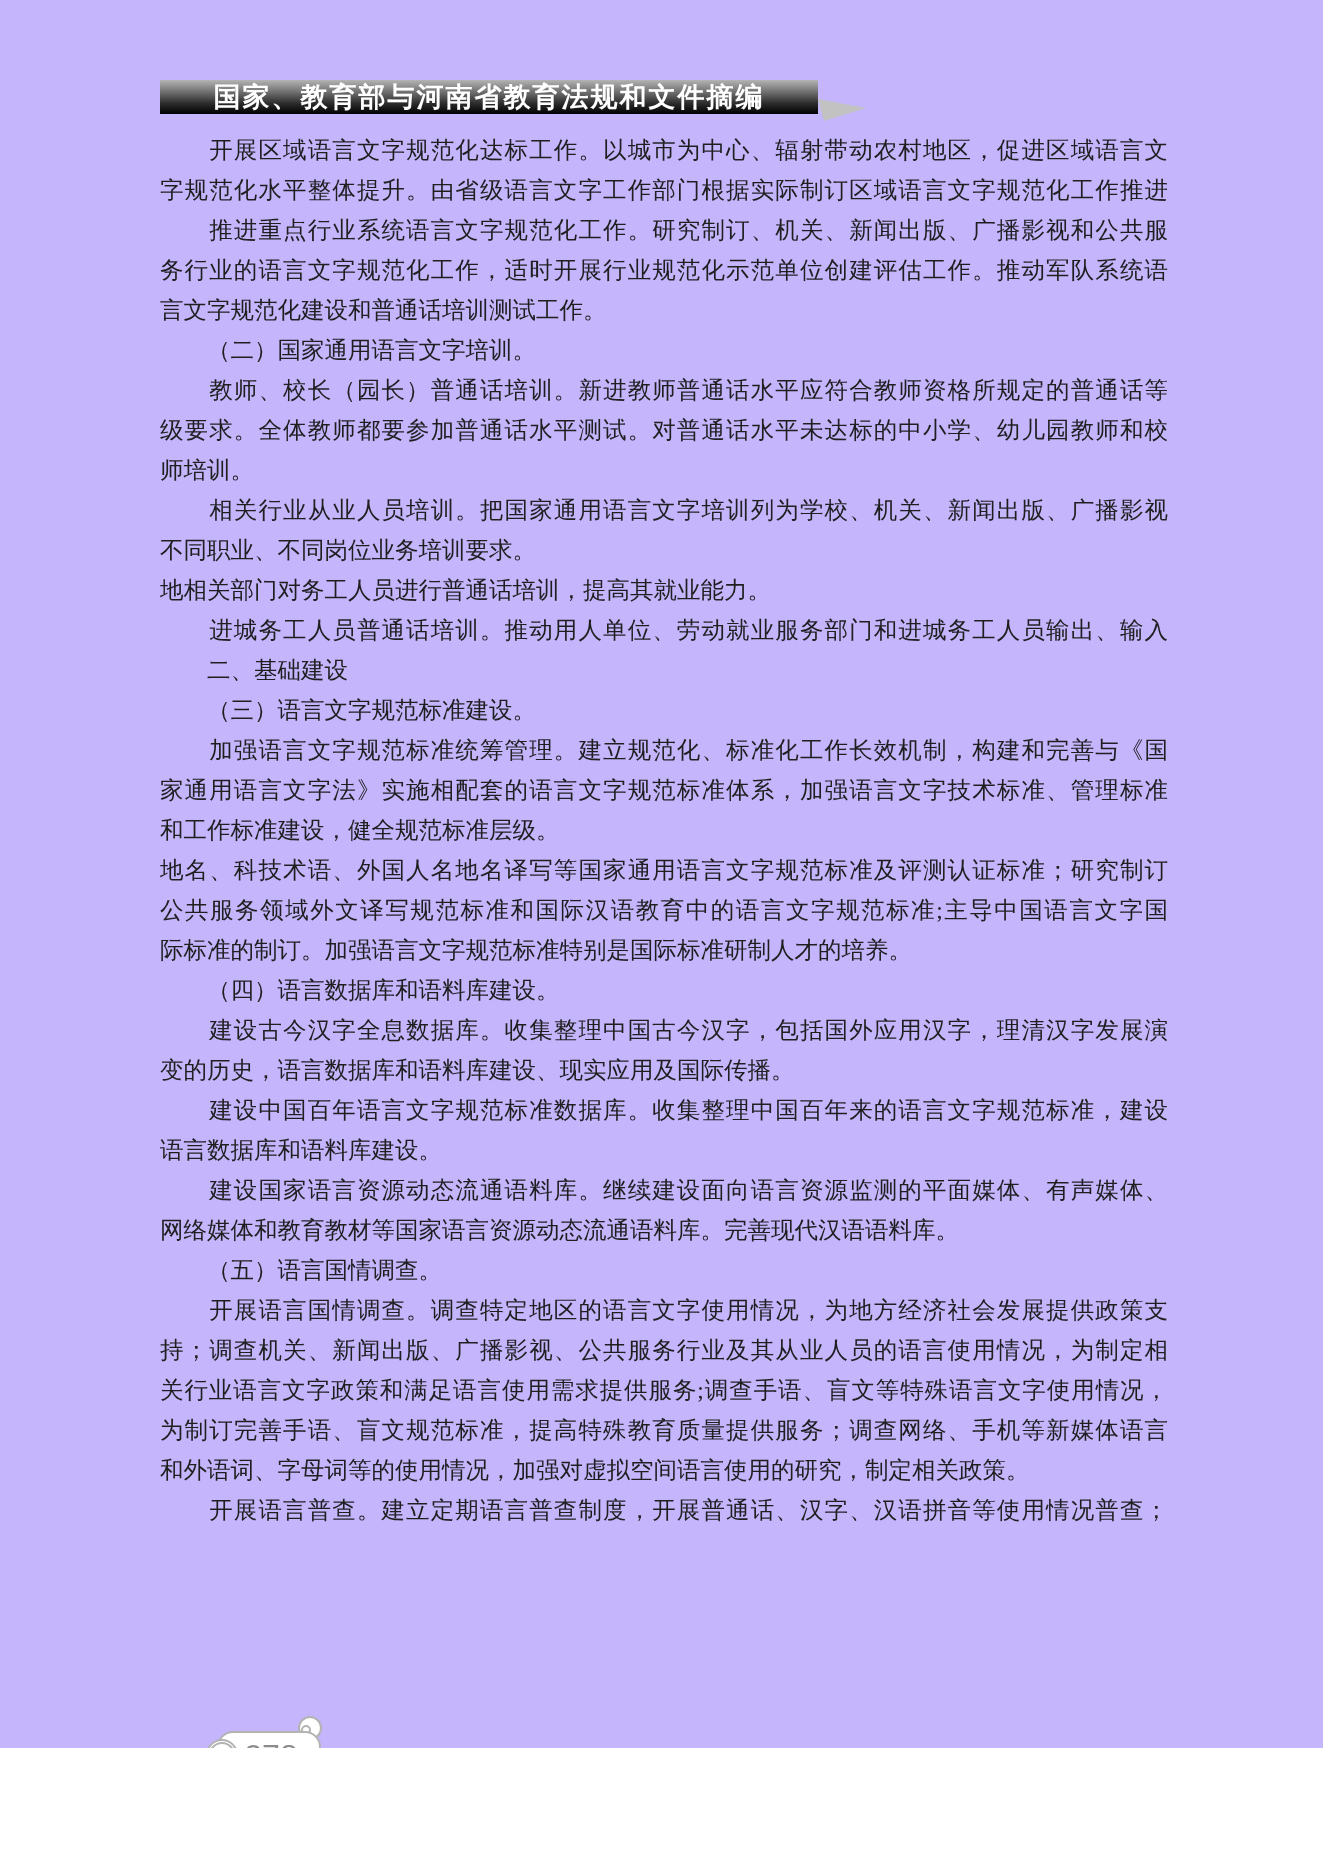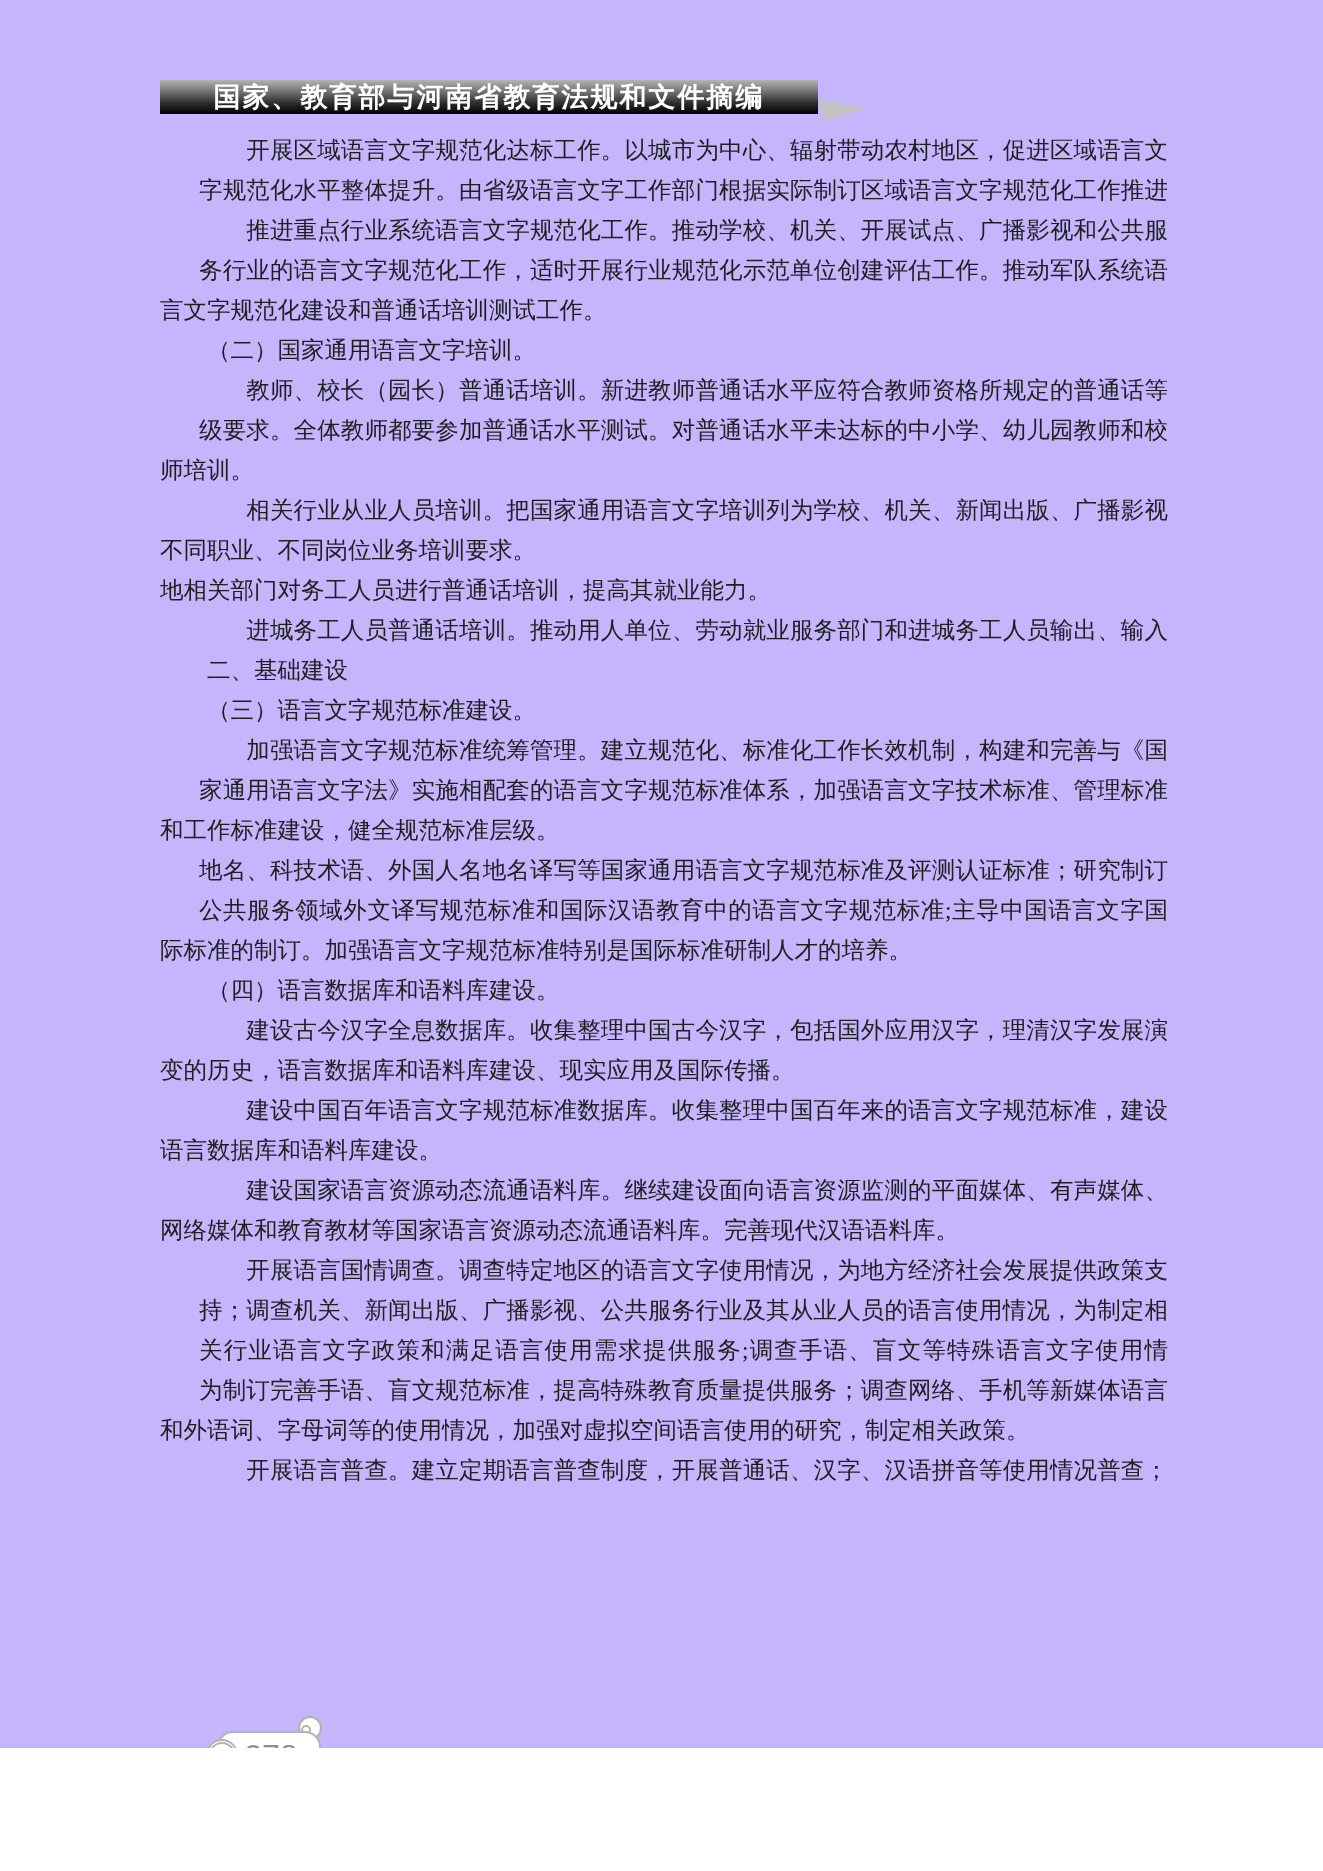--- a/index.html
+++ b/index.html
@@ -38,21 +38,20 @@
   }
   .line {
     height:40px;
     line-height:40px;
     overflow:hidden;
     text-align:justify;
   }
   .line.full {
     text-align-last:justify;
     text-justify:inter-character;
-    margin-left:39px;
   }
   .footer-scroll {
     position:absolute;
     left:204px; top:1714px;
     width:138px; height:102px;
   }
   .footer-scroll text {
     font-family:"Liberation Sans","DejaVu Sans",sans-serif;
   }
 </style>
@@ -65,21 +64,21 @@
     <span class="header-title">国家、教育部与河南省教育法规和文件摘编</span>
   </div>
 
   <svg class="header-arrow" viewBox="0 0 50 28" xmlns="http://www.w3.org/2000/svg">
     <polygon points="0,4 48,13 6,26" fill="#c2c2c2"></polygon>
   </svg>
 
   <div class="doc">
       <div class="line full">　　开展区域语言文字规范化达标工作。以城市为中心、辐射带动农村地区，促进区域语言文</div>
       <div class="line full">字规范化水平整体提升。由省级语言文字工作部门根据实际制订区域语言文字规范化工作推进</div>
-      <div class="line full">　　推进重点行业系统语言文字规范化工作。推动学校、机关、开展试点、广播影视和公共服</div>
+      <div class="line full">　　推进重点行业系统语言文字规范化工作。研究制订、机关、新闻出版、广播影视和公共服</div>
       <div class="line full">务行业的语言文字规范化工作，适时开展行业规范化示范单位创建评估工作。推动军队系统语</div>
       <div class="line">言文字规范化建设和普通话培训测试工作。</div>
       <div class="line">　　（二）国家通用语言文字培训。</div>
       <div class="line full">　　教师、校长（园长）普通话培训。新进教师普通话水平应符合教师资格所规定的普通话等</div>
       <div class="line full">级要求。全体教师都要参加普通话水平测试。对普通话水平未达标的中小学、幼儿园教师和校</div>
       <div class="line">师培训。</div>
       <div class="line full">　　相关行业从业人员培训。把国家通用语言文字培训列为学校、机关、新闻出版、广播影视</div>
       <div class="line">不同职业、不同岗位业务培训要求。</div>
       <div class="line">地相关部门对务工人员进行普通话培训，提高其就业能力。</div>
       <div class="line full">　　进城务工人员普通话培训。推动用人单位、劳动就业服务部门和进城务工人员输出、输入</div>
@@ -91,20 +90,21 @@
       <div class="line full">地名、科技术语、外国人名地名译写等国家通用语言文字规范标准及评测认证标准；研究制订</div>
       <div class="line full">公共服务领域外文译写规范标准和国际汉语教育中的语言文字规范标准;主导中国语言文字国</div>
       <div class="line">际标准的制订。加强语言文字规范标准特别是国际标准研制人才的培养。</div>
       <div class="line">　　（四）语言数据库和语料库建设。</div>
       <div class="line full">　　建设古今汉字全息数据库。收集整理中国古今汉字，包括国外应用汉字，理清汉字发展演</div>
       <div class="line">变的历史，语言数据库和语料库建设、现实应用及国际传播。</div>
       <div class="line full">　　建设中国百年语言文字规范标准数据库。收集整理中国百年来的语言文字规范标准，建设</div>
       <div class="line">语言数据库和语料库建设。</div>
       <div class="line full">　　建设国家语言资源动态流通语料库。继续建设面向语言资源监测的平面媒体、有声媒体、</div>
       <div class="line">网络媒体和教育教材等国家语言资源动态流通语料库。完善现代汉语语料库。</div>
+      <div class="line">　　（五）语言国情调查。</div>
       <div class="line full">　　开展语言国情调查。调查特定地区的语言文字使用情况，为地方经济社会发展提供政策支</div>
       <div class="line full">持；调查机关、新闻出版、广播影视、公共服务行业及其从业人员的语言使用情况，为制定相</div>
       <div class="line full">关行业语言文字政策和满足语言使用需求提供服务;调查手语、盲文等特殊语言文字使用情况，</div>
       <div class="line full">为制订完善手语、盲文规范标准，提高特殊教育质量提供服务；调查网络、手机等新媒体语言</div>
       <div class="line">和外语词、字母词等的使用情况，加强对虚拟空间语言使用的研究，制定相关政策。</div>
       <div class="line full">　　开展语言普查。建立定期语言普查制度，开展普通话、汉字、汉语拼音等使用情况普查；</div>
     </div>
 
   <svg class="footer-scroll" viewBox="0 0 138 102" xmlns="http://www.w3.org/2000/svg">
 

